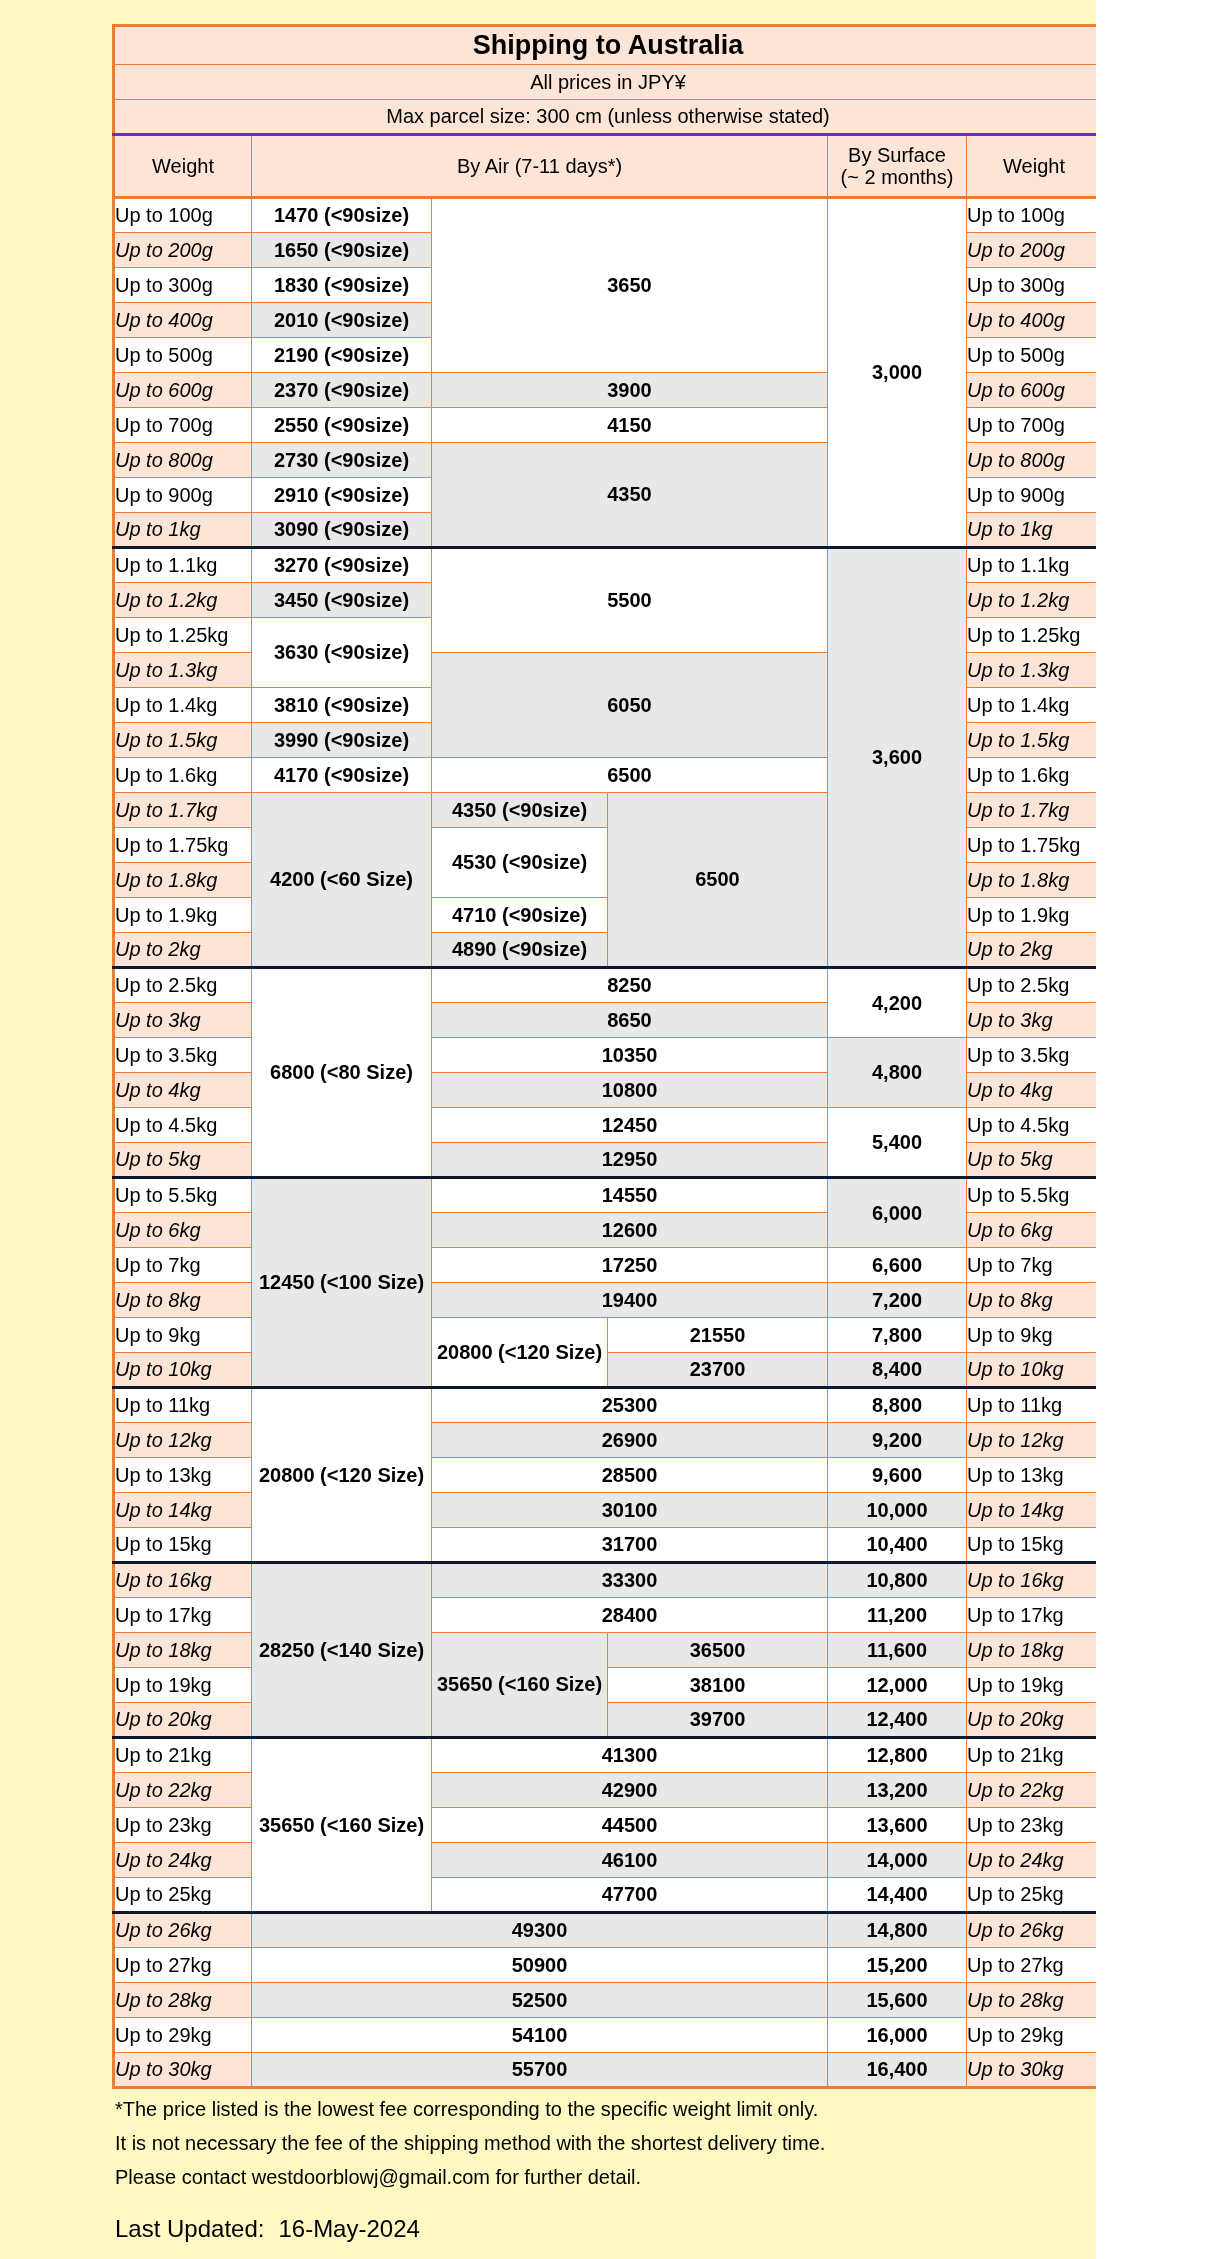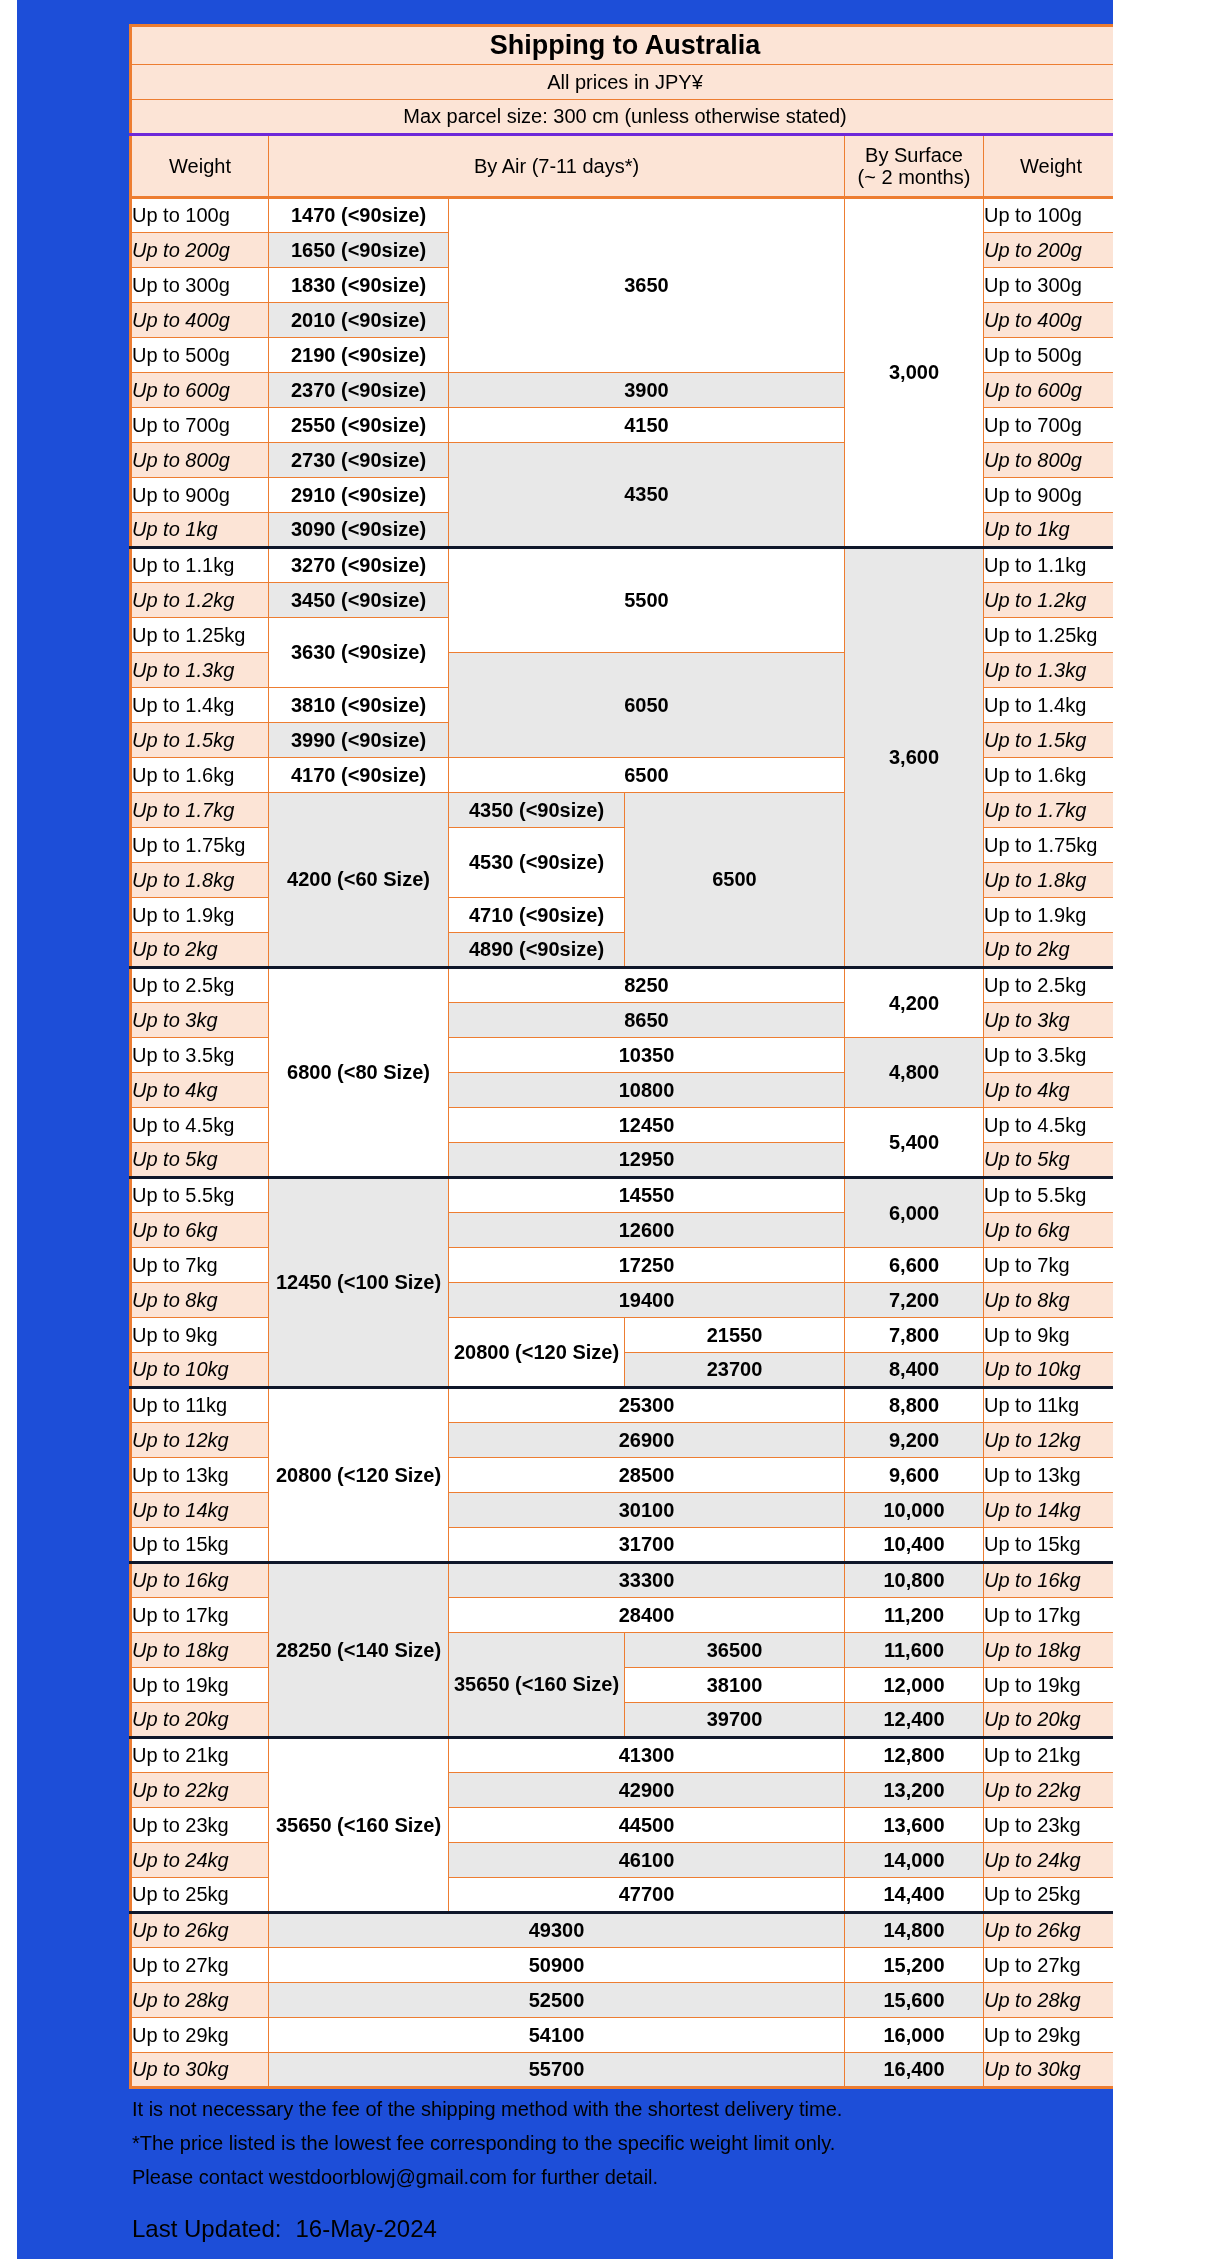--- a/index.html
+++ b/index.html
@@ -1,17 +1,17 @@
 <!DOCTYPE html>
 <html><head>
 <meta charset="utf-8">
 <style>
   html,body{margin:0;padding:0;background:#ffffff;}
   body{font-family:"Liberation Sans", sans-serif;color:#000;}
-  .canvas{position:relative;width:1096px;height:2259px;background:#1d4ed8;overflow:hidden;margin-left:17px;}
+  .canvas{position:relative;width:1096px;height:2259px;background:#fef9c3;overflow:hidden;}
 
   table.ship{
     position:absolute;left:112px;top:24px;width:989px;
     border-collapse:collapse;table-layout:fixed;
     border:3px solid #ED7D31;
   }
   table.ship td{
     border:1px solid #ED7D31;
     padding:0;
     font-size:20px;
@@ -394,22 +394,22 @@
         <tr>
           <td class="wt vr p">Up to 30kg</td>
           <td class="num g" colspan="3">55700</td>
           <td class="num g vl vr">16,400</td>
           <td class="wt p">Up to 30kg</td>
         </tr>
       </tbody>
   </table>
 
   <div class="footnotes">
+    <div>*The price listed is the lowest fee corresponding to the specific weight limit only.</div>
     <div>It is not necessary the fee of the shipping method with the shortest delivery time.</div>
-    <div>*The price listed is the lowest fee corresponding to the specific weight limit only.</div>
     <div>Please contact westdoorblowj@gmail.com for further detail.</div>
   </div>
 
   <div class="last-updated">
     <span>Last Updated:</span><span class="val">16-May-2024</span>
   </div>
 
 </div>
 
 </body></html>

